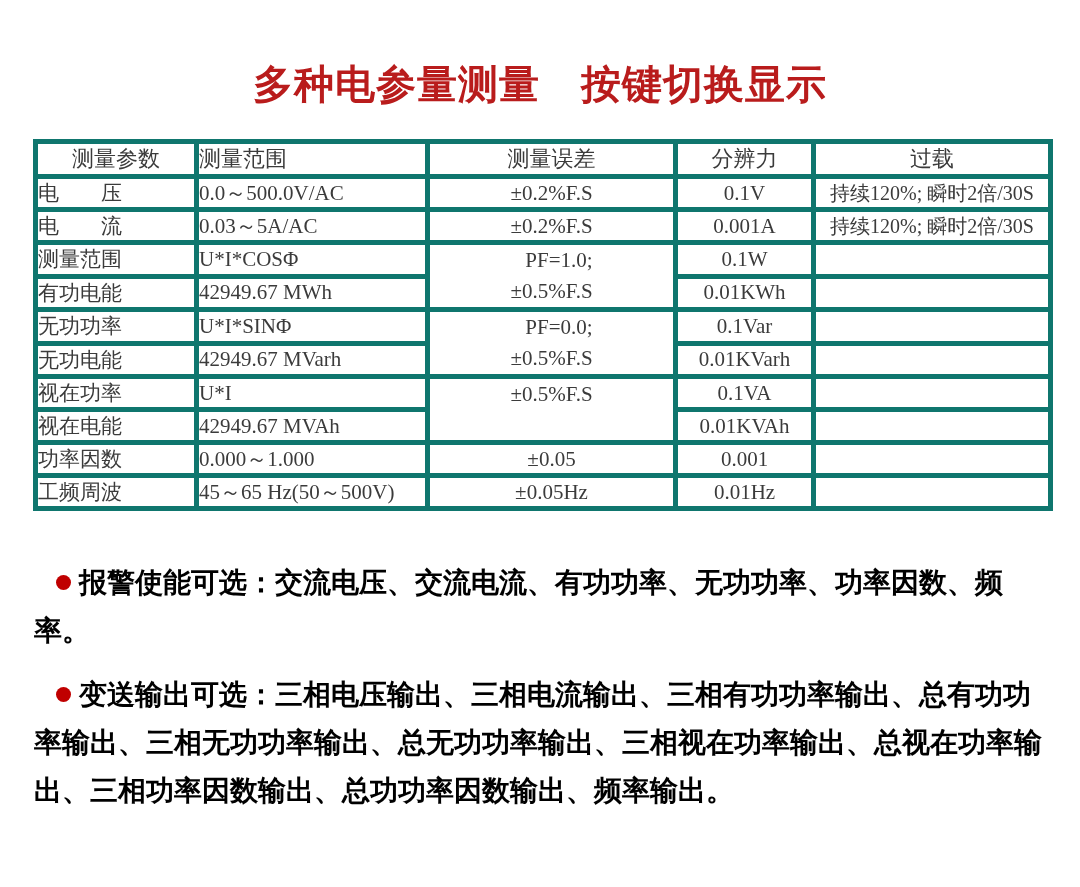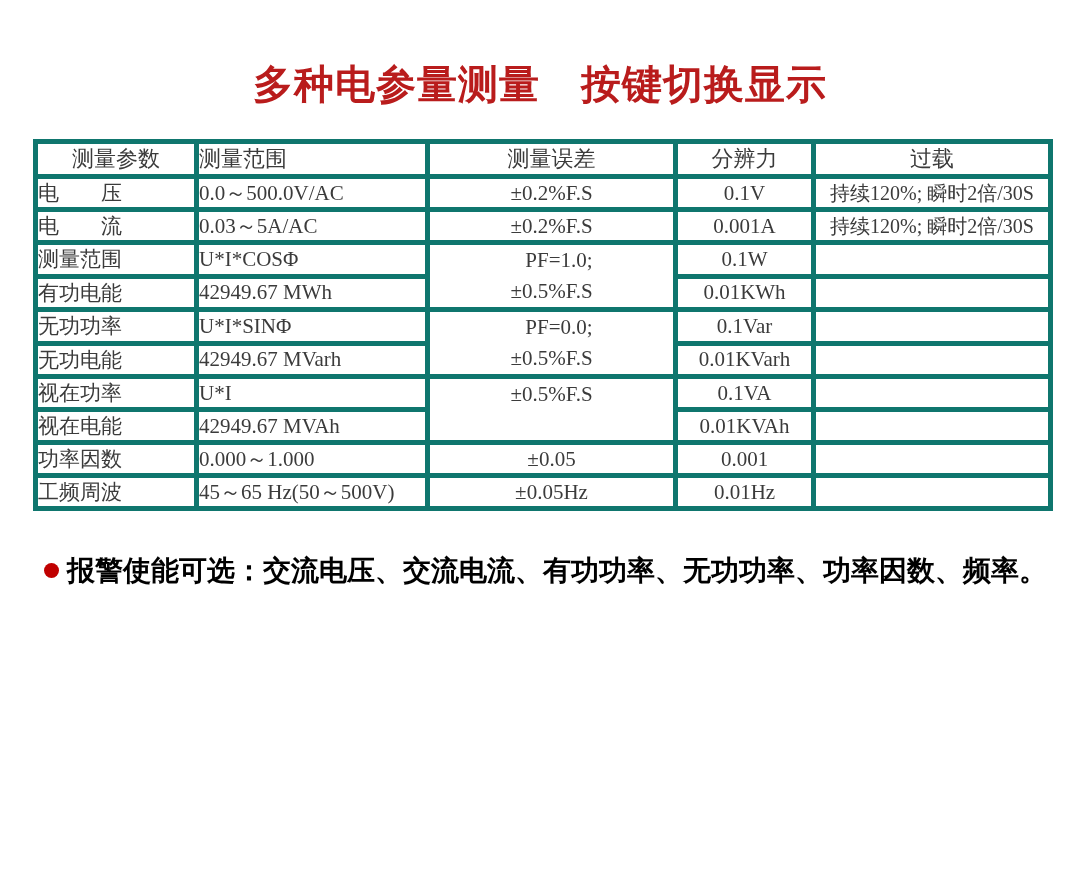--- a/index.html
+++ b/index.html
@@ -25,21 +25,21 @@
   .c-range{text-align:left;padding-left:16px;}
   .c-error{text-align:center;}
   .err-block{display:inline-block;text-align:right;line-height:31px;}
   .v-top{vertical-align:top;line-height:31px;}
   .c-res{text-align:center;padding-left:18px;}
   .c-over{text-align:center;font-size:20px;}
 
   
   .bullets{position:absolute;left:18px;top:543px;width:1040px;
            font-size:28px;font-weight:700;line-height:48px;color:#000;}
-  .bullets p{margin:4px;text-indent:22px;}
+  .bullets p{margin:16px;text-indent:22px;}
   .bullets p .btxt{text-indent:0;}
   .dot{display:inline-block;width:15px;height:15px;border-radius:50%;
        background:#c00000;margin-right:8px;vertical-align:2px;text-indent:0;}
 </style>
 </head>
 <body>
 
 <div id="page">
 
   <h1 class="page-title">多种电参量测量　按键切换显示</h1>
@@ -137,15 +137,16 @@
         <td class="c-range">45～65 Hz(50～500V)</td>
         <td class="c-error">±0.05Hz</td>
         <td class="c-res">0.01Hz</td>
         <td class="c-over"></td>
       </tr>
     </tbody>
   </table>
 
   <div class="bullets">
     <p><span class="dot"></span><span class="btxt">报警使能可选：交流电压、交流电流、有功功率、无功功率、功率因数、频率。</span></p>
+    <p><span class="dot"></span><span class="btxt">变送输出可选：三相电压输出、三相电流输出、三相有功功率输出、总有功功率输出、三相无功功率输出、总无功功率输出、三相视在功率输出、总视在功率输出、三相功率因数输出、总功功率因数输出、频率输出。</span></p>
   </div>
 
 </div>
 
 </body></html>

